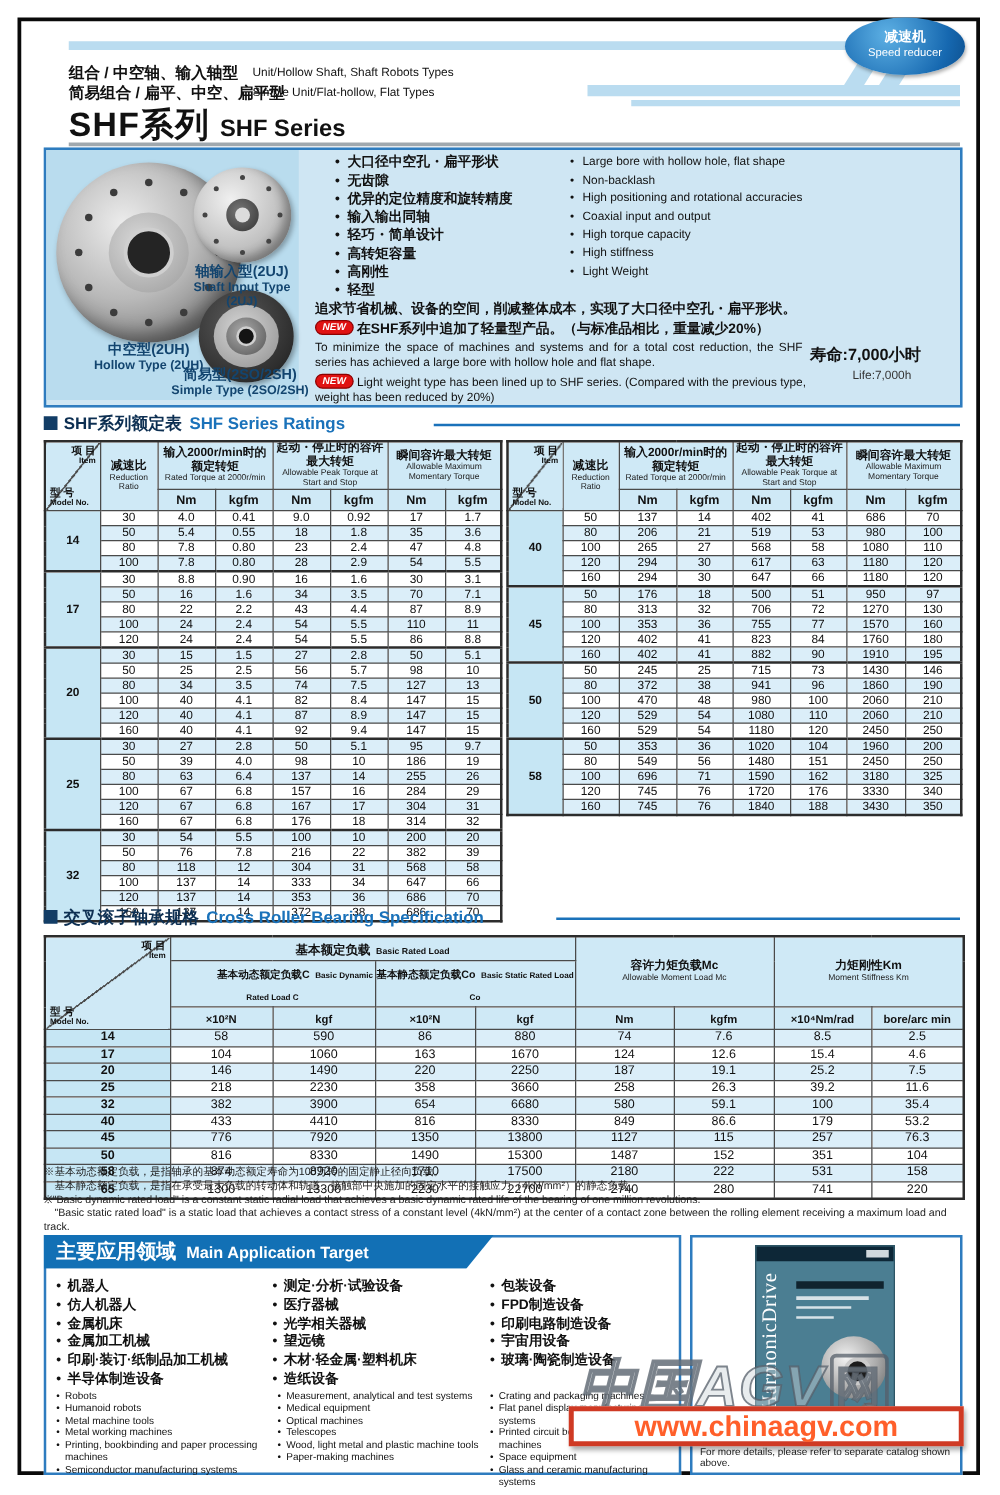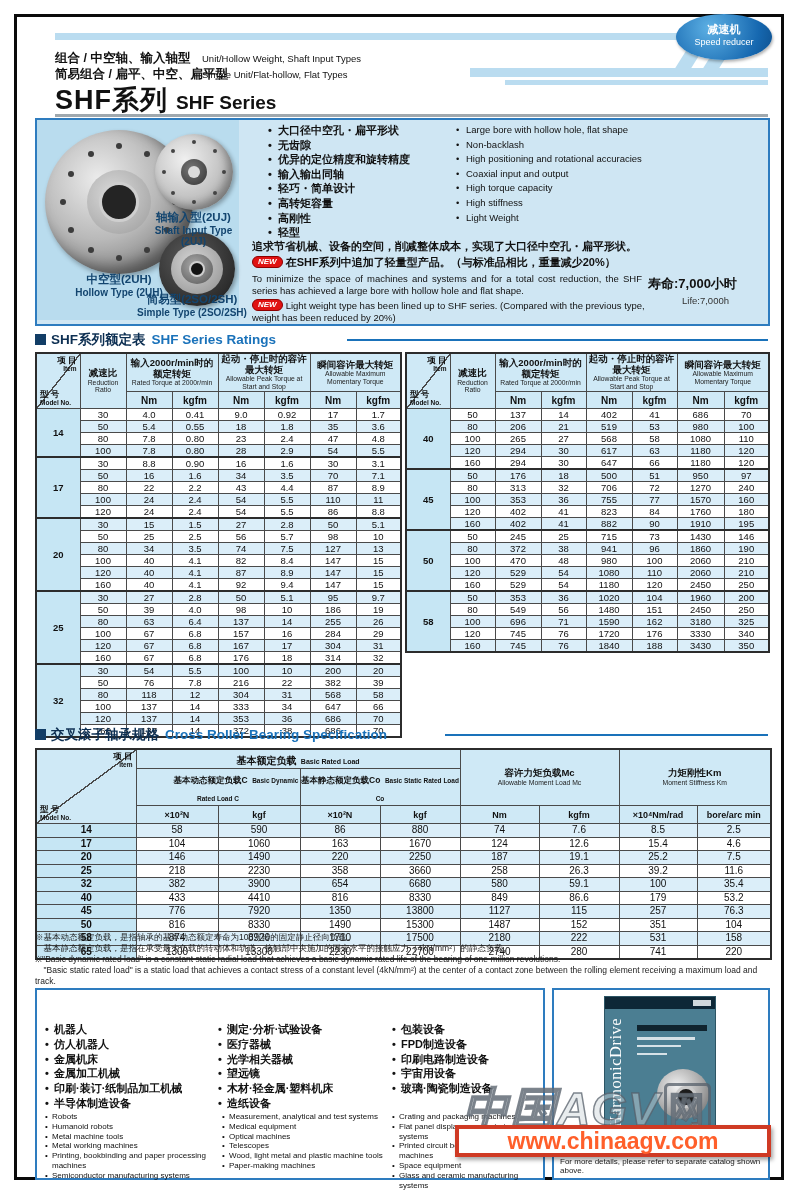--- a/index.html
+++ b/index.html
@@ -125,21 +125,21 @@
 <div id="page">
   <div id="frame" class="abs"></div>
 
   <div class="abs stripe" style="left:55px;top:33px;width:625px;height:7px;"></div>
   <div class="abs stripe" style="left:684px;top:33px;width:16px;height:42px;transform:skewX(-32deg);"></div>
   <div class="abs stripe" style="left:712px;top:33px;width:16px;height:42px;transform:skewX(-32deg);"></div>
   <div class="abs stripe" style="left:470px;top:68px;width:298px;height:9px;"></div>
   <div class="abs stripe" style="left:505px;top:80px;width:263px;height:5px;"></div>
 
   <div class="abs" id="hdr-cn1">组合 / 中空轴、输入轴型</div>
-  <div class="abs" id="hdr-en1">Unit/Hollow Weight, Shaft Input Types</div>
+  <div class="abs" id="hdr-en1">Unit/Hollow Shaft, Shaft Robots Types</div>
   <div class="abs" id="hdr-cn2">简易组合 / 扁平、中空、扁平型</div>
   <div class="abs" id="hdr-en2">Simple Unit/Flat-hollow, Flat Types</div>
   <div class="abs" id="title-row">
     <span id="title-cn">SHF系列</span><span id="title-en">SHF Series</span>
   </div>
   <div class="abs" id="hdr-rule"></div>
   <div class="abs" id="badge">
     <span class="b1">减速机</span>
     <span class="b2">Speed reducer</span>
   </div>
@@ -632,21 +632,21 @@
             <td>950</td>
             <td>97</td>
           </tr>
           <tr>
             <td>80</td>
             <td>313</td>
             <td>32</td>
             <td>706</td>
             <td>72</td>
             <td>1270</td>
-            <td>240</td>
+            <td>130</td>
           </tr>
           <tr class="stripe">
             <td>100</td>
             <td>353</td>
             <td>36</td>
             <td>755</td>
             <td>77</td>
             <td>1570</td>
             <td>160</td>
           </tr>
@@ -935,20 +935,23 @@
   </div>
 
   <div class="abs" style="left:35px;top:932px;width:733px;">
     <div class="fnote">※基本动态额定负载，是指轴承的基本动态额定寿命为100万转的固定静止径向负载。</div>
     <div class="fnote">　基本静态额定负载，是指在承受最大负载的转动体和轨道、接触部中央施加的固定水平的接触应力（4kN/mm²）的静态负载。</div>
     <div class="fnote en">※"Basic dynamic rated load" is a constant static radial load that achieves a basic dynamic rated life of the bearing of one million revolutions.</div>
     <div class="fnote en">　"Basic static rated load" is a static load that achieves a contact stress of a constant level (4kN/mm²) at the center of a contact zone between the rolling element receiving a maximum load and track.</div>
   </div>
 
   <div class="abs" id="appbox"></div>
+  <div class="abs" id="appbanner">
+    <span class="cn">主要应用领域</span><span class="en">Main Application Target</span>
+  </div>
   <ul class="abs app-cn" style="left:45px;top:1022px;width:170px;">
       <li>机器人</li>
       <li>仿人机器人</li>
       <li>金属机床</li>
       <li>金属加工机械</li>
       <li>印刷·装订·纸制品加工机械</li>
       <li>半导体制造设备</li>
     </ul>
   <ul class="abs app-cn" style="left:218px;top:1022px;width:170px;">
       <li>测定·分析·试验设备</li>

